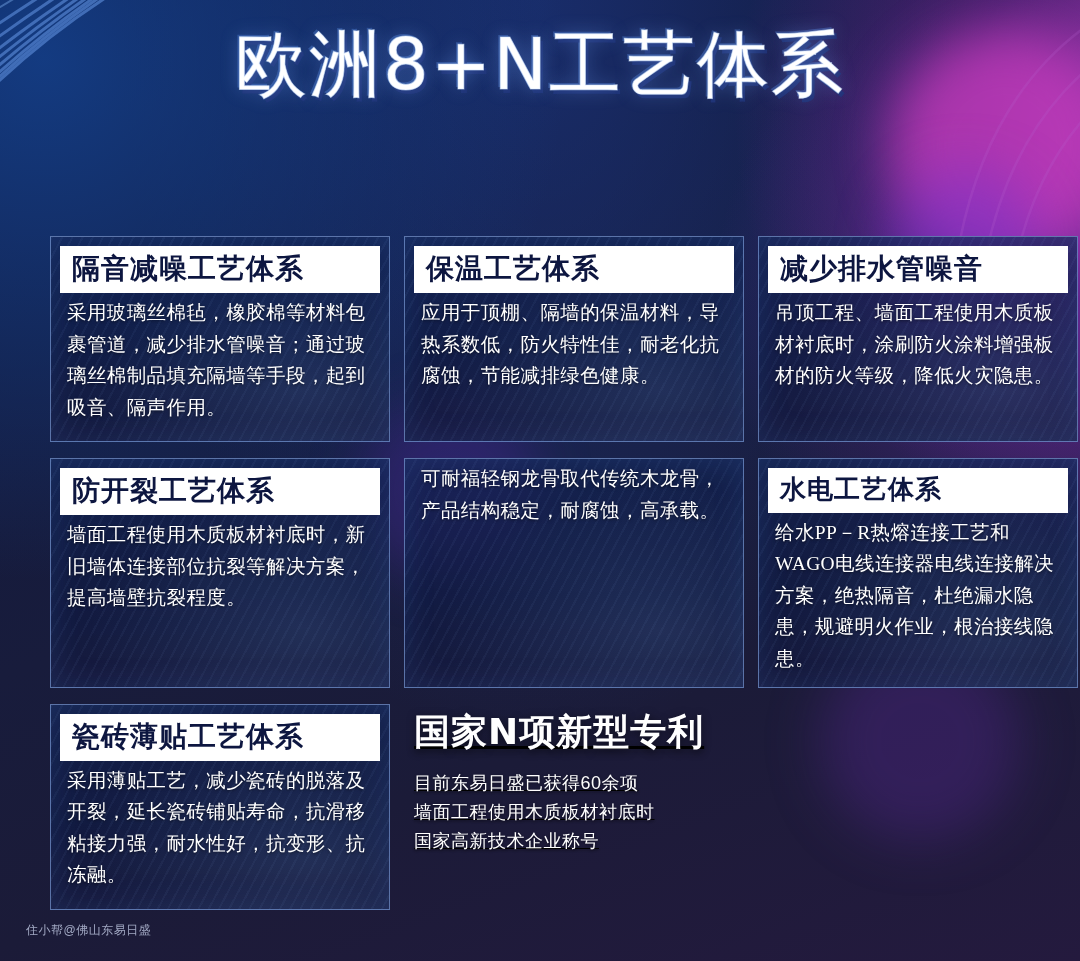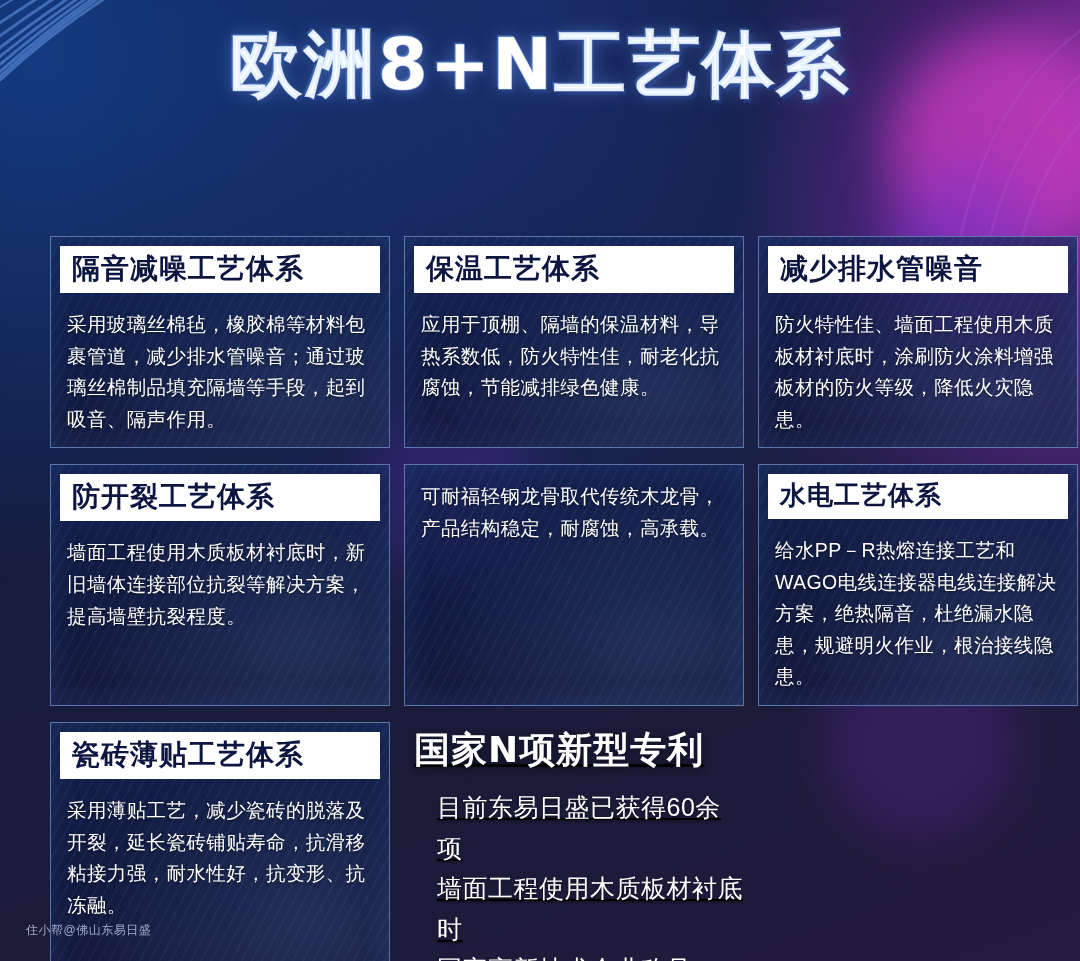--- a/index.html
+++ b/index.html
@@ -60,21 +60,21 @@
   .title-wrap {
     position: absolute;
     top: 24px;
     left: 0;
     width: 1080px;
     text-align: center;
   }
   .title {
     display: inline-block;
     font-family: "DejaVu Sans", "Liberation Sans", sans-serif;
-    font-weight: bold;
+    font-weight: normal;
     font-size: 72px;
     line-height: 1.12;
     letter-spacing: 2px;
     color: #ffffff;
     text-shadow:
        0 0 18px rgba(120,170,255,0.45),
        3px 4px 0 rgba(30,50,120,0.85),
        -2px -2px 0 rgba(90,140,230,0.35);
     -webkit-text-stroke: 1px rgba(210,230,255,0.55);
   }
@@ -122,51 +122,51 @@
     font-size: 28px;
     line-height: 1.18;
     padding: 6px 10px 8px 12px;
     letter-spacing: 1px;
     white-space: nowrap;
   }
   .card-head.small { font-size: 26px; }
   .card-body {
     position: relative;
     z-index: 2;
-    margin: 16px 14px 0 16px;
+    margin: 4px 14px 0 16px;
     color: #ffffff;
     font-size: 19.5px;
     line-height: 1.62;
     letter-spacing: 0.4px;
     text-shadow: 0 1px 3px rgba(0,0,0,0.55);
+    font-family: Liberation Serif, serif;
   }
 
   
   .patent {
     position: relative;
     padding: 6px 0 0 10px;
     text-decoration: underline;
   }
   .patent-title {
     font-family: "DejaVu Sans", "Liberation Sans", sans-serif;
     font-weight: bold;
     color: #ffffff;
     font-size: 36px;
     letter-spacing: 1px;
     line-height: 1.2;
     margin-bottom: 16px;
     text-shadow: 0 2px 8px rgba(0,0,0,0.5);
   }
   .patent-line {
     color: #ffffff;
-    font-size: 25px;
+    font-size: 18px;
     line-height: 1.62;
     letter-spacing: 0.5px;
     text-shadow: 0 1px 3px rgba(0,0,0,0.5);
-    margin-left: 23px;
   }
 
   .footer {
     position: absolute;
     left: 26px;
     bottom: 22px;
     color: rgba(205,215,240,0.75);
     font-size: 12px;
     letter-spacing: 0.5px;
   }
@@ -217,21 +217,21 @@
       <div class="card-body">采用玻璃丝棉毡，橡胶棉等材料包裹管道，减少排水管噪音；通过玻璃丝棉制品填充隔墙等手段，起到吸音、隔声作用。</div>
     </div>
 
     <div class="card">
       <div class="card-head">保温工艺体系</div>
       <div class="card-body">应用于顶棚、隔墙的保温材料，导热系数低，防火特性佳，耐老化抗腐蚀，节能减排绿色健康。</div>
     </div>
 
     <div class="card">
       <div class="card-head">减少排水管噪音</div>
-      <div class="card-body">防火特性佳、墙面工程使用木质板材衬底时，涂刷防火涂料增强板材的防火等级，降低火灾隐患。</div>
+      <div class="card-body">吊顶工程、墙面工程使用木质板材衬底时，涂刷防火涂料增强板材的防火等级，降低火灾隐患。</div>
     </div>
 
     <div class="card">
       <div class="card-head">防开裂工艺体系</div>
       <div class="card-body">墙面工程使用木质板材衬底时，新旧墙体连接部位抗裂等解决方案，提高墙壁抗裂程度。</div>
     </div>
 
     <div class="card">
       <div class="card-body">可耐福轻钢龙骨取代传统木龙骨，产品结构稳定，耐腐蚀，高承载。</div>
     </div>

